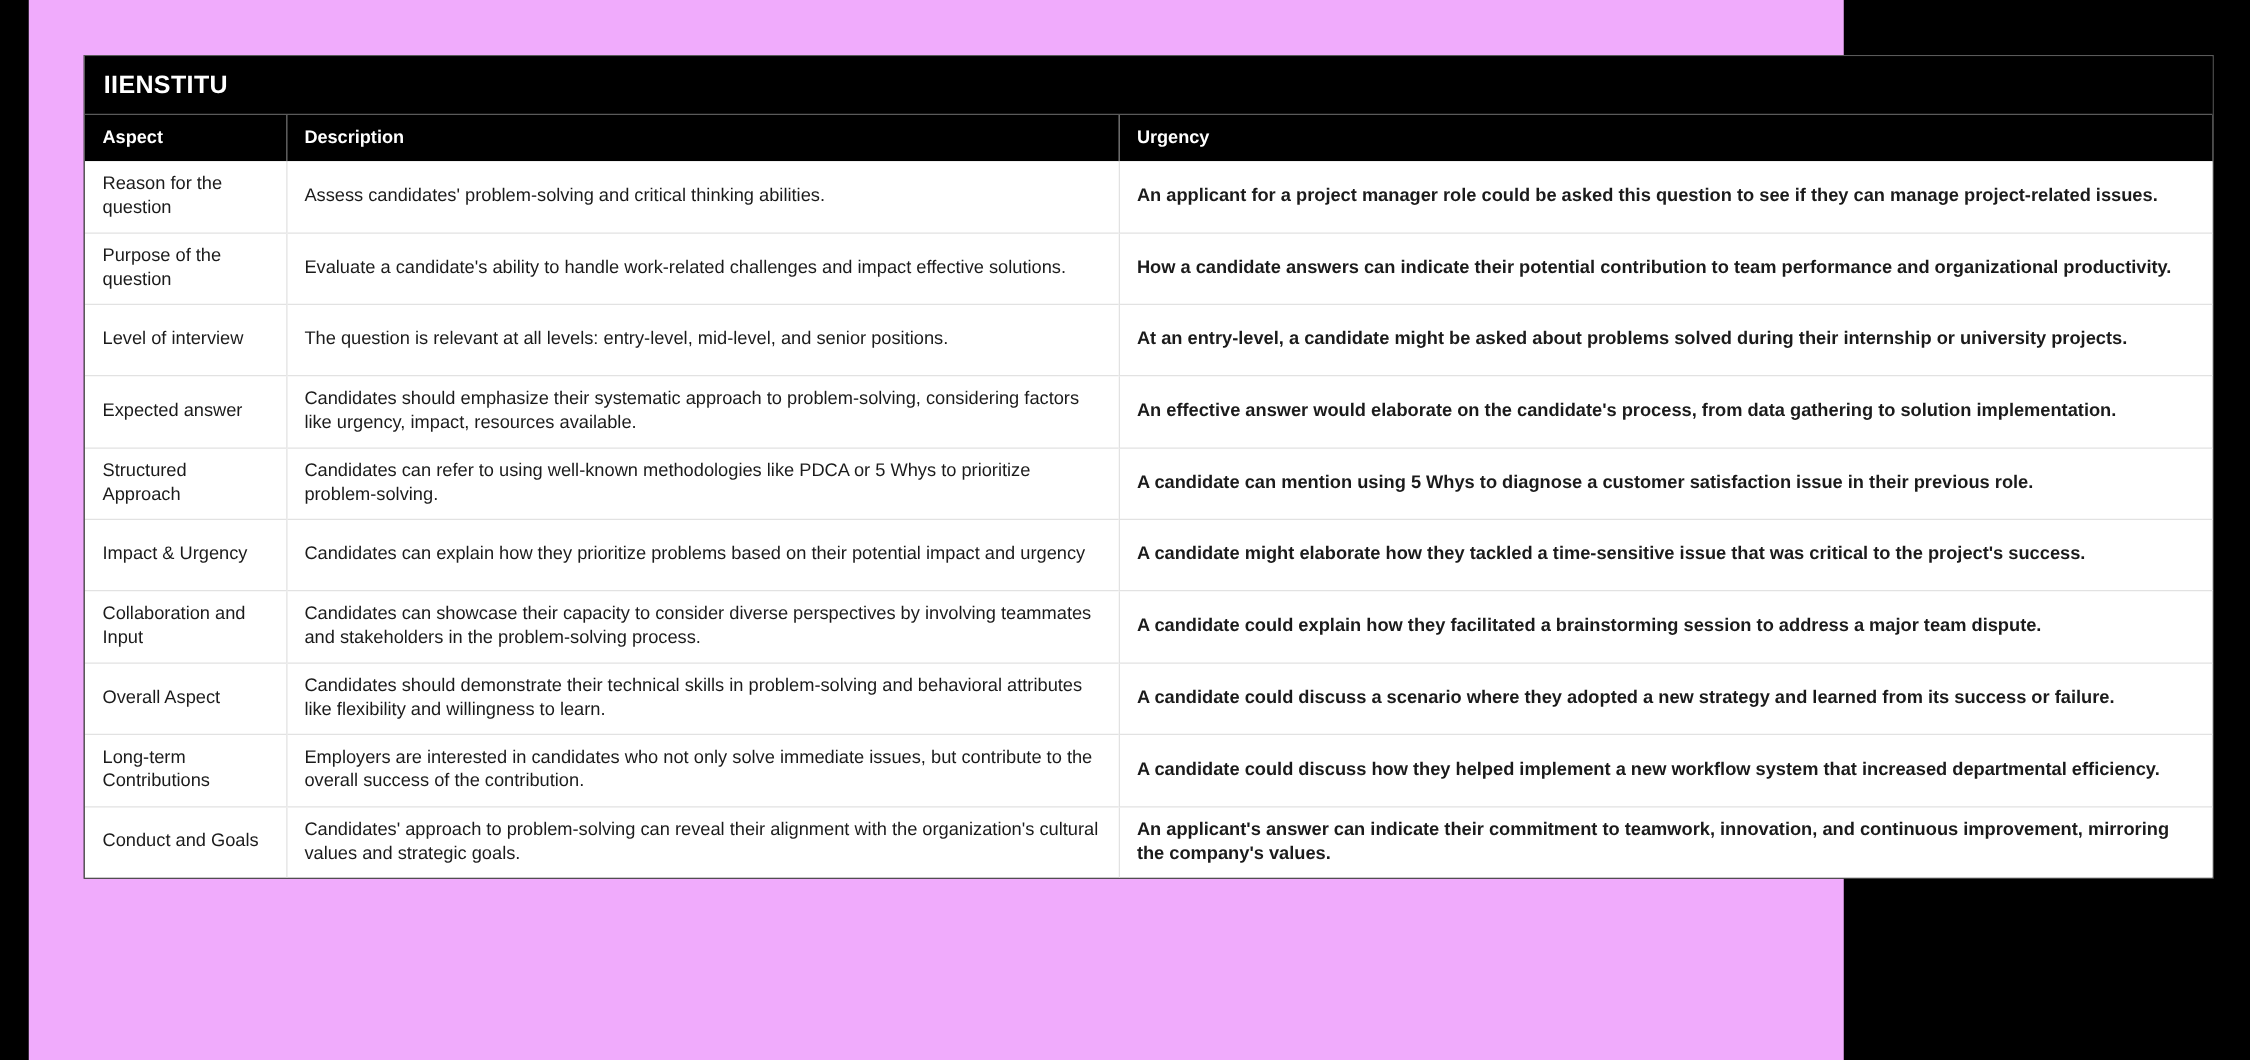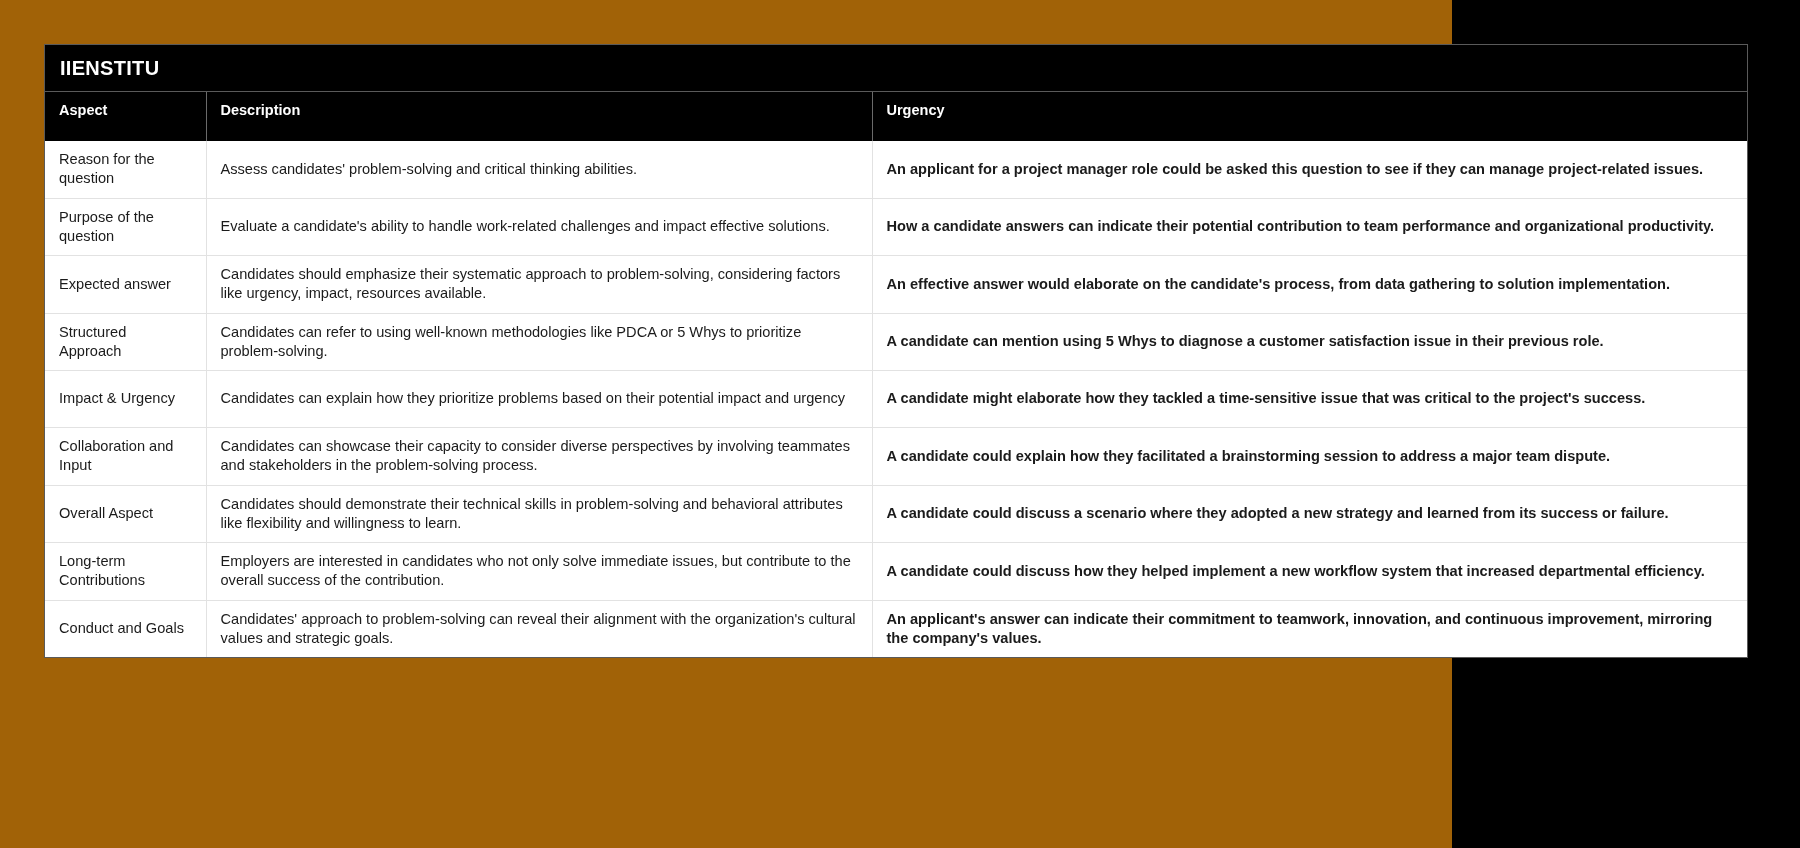--- a/index.html
+++ b/index.html
@@ -11,21 +11,22 @@
     overflow: hidden;
   }
   body {
     font-family: "Liberation Sans", sans-serif;
     -webkit-font-smoothing: antialiased;
   }
   #page {
     position: relative;
     width: 1452px;
     height: 848px;
-    background: #a16207;
+    background: #f0abfc;
+    margin-left: 23px;
   }
   .table-card {
     position: absolute;
     left: 44px;
     top: 44px;
     width: 1704px;
     border: 1px solid #5a5a5a;
     box-sizing: border-box;
     background: #000000;
   }
@@ -53,21 +54,21 @@
   table.matrix col.c-aspect  { width: 161px; }
   table.matrix col.c-desc    { width: 666px; }
   table.matrix col.c-example { width: 875px; }
 
   table.matrix thead th {
     background: #000000;
     color: #ffffff;
     font-size: 14.5px;
     font-weight: bold;
     text-align: left;
-    padding: 10px 14px 23px 14px;
+    padding: 10px 14px 11px 14px;
     border-right: 1px solid #6a6a6a;
     box-sizing: border-box;
     vertical-align: middle;
     height: 36px;
   }
   table.matrix thead th:last-child { border-right: none; }
 
   table.matrix tbody td {
     background: #ffffff;
     color: #1b1b1b;
@@ -115,20 +116,25 @@
           <td class="aspect-cell">Reason for the question</td>
           <td class="desc-cell">Assess candidates' problem-solving and critical thinking abilities.</td>
           <td class="example-cell">An applicant for a project manager role could be asked this question to see if they can manage project-related issues.</td>
         </tr>
         <tr>
           <td class="aspect-cell">Purpose of the question</td>
           <td class="desc-cell">Evaluate a candidate's ability to handle work-related challenges and impact effective solutions.</td>
           <td class="example-cell">How a candidate answers can indicate their potential contribution to team performance and organizational productivity.</td>
         </tr>
         <tr>
+          <td class="aspect-cell">Level of interview</td>
+          <td class="desc-cell">The question is relevant at all levels: entry-level, mid-level, and senior positions.</td>
+          <td class="example-cell">At an entry-level, a candidate might be asked about problems solved during their internship or university projects.</td>
+        </tr>
+        <tr>
           <td class="aspect-cell">Expected answer</td>
           <td class="desc-cell">Candidates should emphasize their systematic approach to problem-solving, considering factors like urgency, impact, resources available.</td>
           <td class="example-cell">An effective answer would elaborate on the candidate's process, from data gathering to solution implementation.</td>
         </tr>
         <tr>
           <td class="aspect-cell">Structured Approach</td>
           <td class="desc-cell">Candidates can refer to using well-known methodologies like PDCA or 5 Whys to prioritize problem-solving.</td>
           <td class="example-cell">A candidate can mention using 5 Whys to diagnose a customer satisfaction issue in their previous role.</td>
         </tr>
         <tr>

